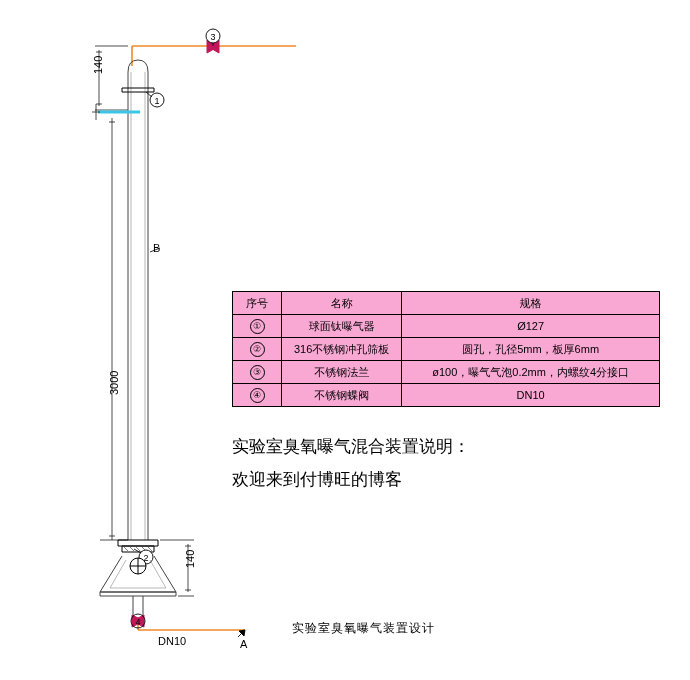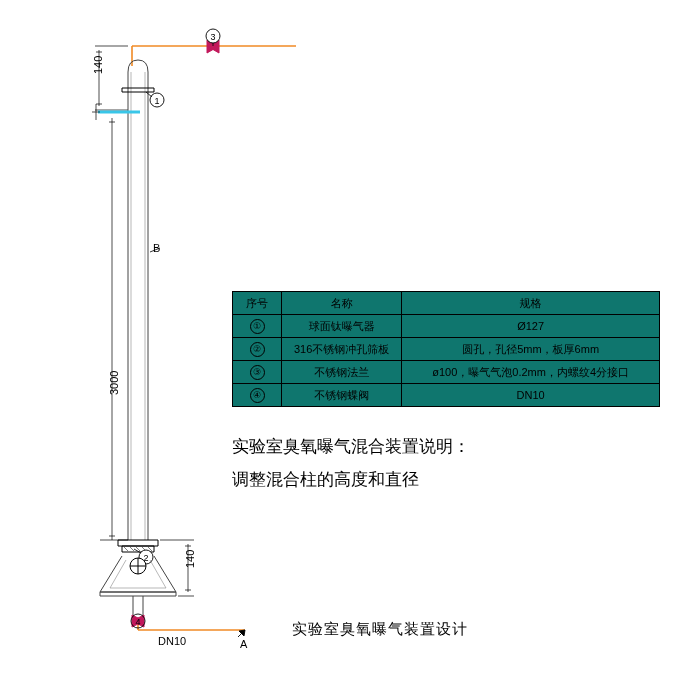--- a/index.html
+++ b/index.html
@@ -34,21 +34,21 @@
   }
 
   
   #spec-table {
     position: absolute;
     left: 232px;
     top: 291px;
     width: 428px;
     border-collapse: collapse;
     font-size: 11px;
-    background: #0f766e;
+    background: #f9a8d4;
   }
   #spec-table th, #spec-table td {
     border: 1px solid #000;
     height: 22px;
     padding: 0 4px;
     font-weight: normal;
     text-align: center;
     vertical-align: middle;
   }
   #spec-table th {
@@ -78,21 +78,21 @@
     line-height: 19px;
   }
   #notes .note-title { margin-bottom: 2px; }
   #notes .blog { margin-top: 14px; }
 
   
   #drawing-title {
     position: absolute;
     left: 292px;
     top: 620px;
-    font-size: 15px;
+    font-size: 12px;
     letter-spacing: 1px;
   }
 
   
   #lbl-140-top   { left: 82px;  top: 78px; }
   #lbl-3000      { left: 100px; top: 380px; }
   #lbl-B         { left: 153px; top: 242px; }
   #lbl-140-bot   { left: 172px; top: 573px; }
   #lbl-DN10      { left: 158px; top: 635px; }
   #lbl-A         { left: 240px; top: 638px; }
@@ -253,16 +253,16 @@
     <tr>
       <td class="c-no"><span class="circnum">④</span></td>
       <td class="c-name">不锈钢蝶阀</td>
       <td class="c-spec">DN10</td>
     </tr>
   </tbody>
 </table>
 
 <div id="notes">
   <div class="note-title">实验室臭氧曝气混合装置说明：</div>
-  <div class="blog">调整混合柱的高度和直径</div>
+  <div class="blog">欢迎来到付博旺的博客</div>
 </div>
 
 <div id="drawing-title">实验室臭氧曝气装置设计</div>
 
 </body></html>

